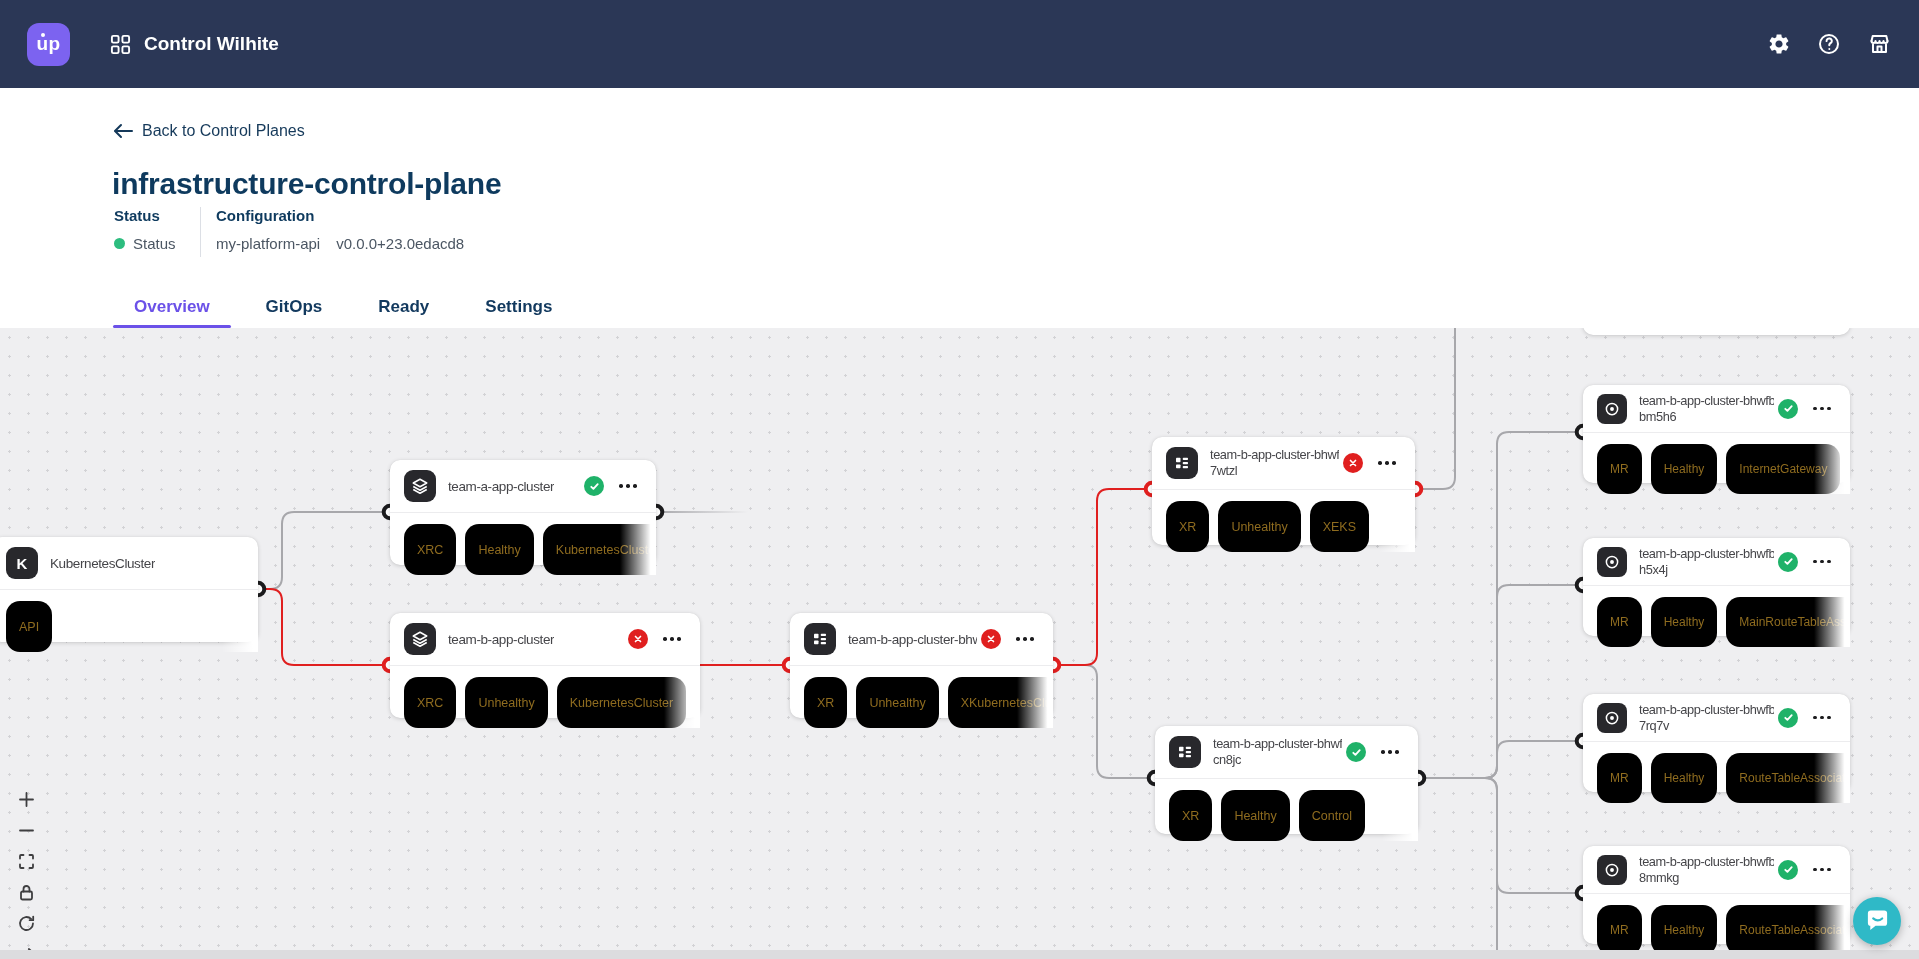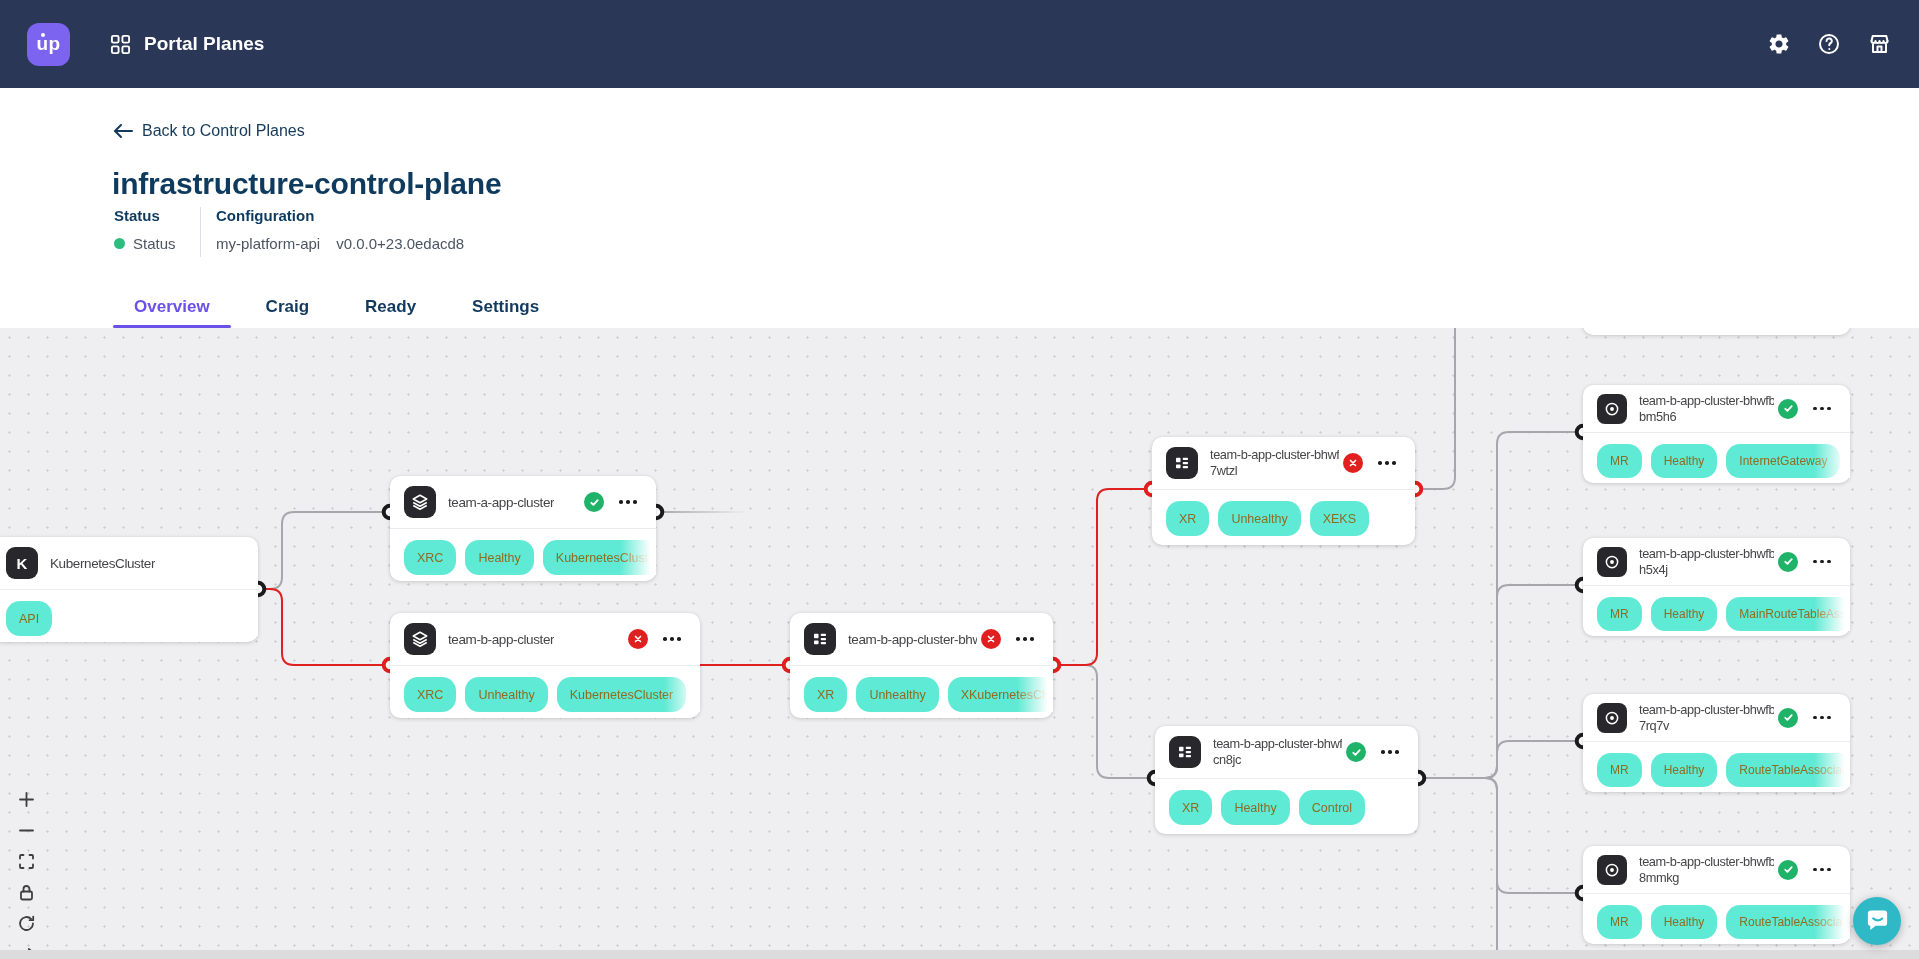--- a/index.html
+++ b/index.html
@@ -65,21 +65,21 @@
   .ntitle span{display:block;overflow:hidden;white-space:nowrap}
   .ndivline{position:absolute;left:0;right:0;height:1px;background:#ececee}
   .status{position:absolute;right:52px;width:20px;height:20px;border-radius:50%;
           display:flex;align-items:center;justify-content:center}
   .status.ok{background:#1fb269}.status.err{background:#e01f1f}
   .dots{position:absolute;right:17px;width:22px;display:flex;gap:3.5px;justify-content:center;cursor:pointer}
   .dots i{width:3.6px;height:3.6px;border-radius:50%;background:#1c1c1e}
   .pills{position:absolute;left:14px;right:0;display:flex;gap:9px;overflow:hidden;white-space:nowrap}
   .pills::after{content:"";position:absolute;right:0;top:0;bottom:0;width:36px;
           background:linear-gradient(90deg,rgba(255,255,255,0),#fff 85%)}
-  .pill{height:27px;padding:4px 13px;border-radius:14px;background:#5eead4;color:#8f6c1f;
+  .pill{height:27px;padding:12px 13px;border-radius:14px;background:#000000;color:#8f6c1f;
         font-size:12.5px;display:flex;align-items:center;flex:none}
   .small .pill{height:26px;font-size:12px}
 
   
   .controls{position:absolute;left:15px;top:460px;display:flex;flex-direction:column;gap:8px;z-index:6}
   .ctl{background:none;border:none;padding:2px;cursor:pointer;display:flex}
 
   
   .chat{position:absolute;right:18px;bottom:14px;width:48px;height:48px;border-radius:50%;
         background:#2fb9c7;box-shadow:0 2px 8px rgba(0,0,0,.28);display:flex;align-items:center;
@@ -94,21 +94,21 @@
     <span>up</span>
   </div>
   <span class="grid-ic">
     <svg width="21" height="21" viewBox="0 0 22 22" fill="none" stroke="#fff" stroke-width="2">
       <rect x="2" y="2" width="7" height="7" rx="1.5"></rect>
         <rect x="13" y="2" width="7" height="7" rx="1.5"></rect>
       <rect x="2" y="13" width="7" height="7" rx="1.5"></rect>
         <rect x="13" y="13" width="7" height="7" rx="1.5"></rect>
     </svg>
   </span>
-  <span class="nav-title">Portal Planes</span>
+  <span class="nav-title">Control Wilhite</span>
   <div class="hspace"></div>
   <span class="hicon">
     <svg width="24" height="24" viewBox="0 0 24 24" fill="#fff">
         <path d="M19.14 12.94c.04-.3.06-.61.06-.94s-.02-.64-.07-.94l2.03-1.58c.18-.14.23-.41.12-.61l-1.92-3.32c-.12-.22-.37-.29-.59-.22l-2.39.96c-.5-.38-1.03-.7-1.62-.94l-.36-2.54c-.04-.24-.24-.41-.48-.41h-3.84c-.24 0-.43.17-.47.41l-.36 2.54c-.59.24-1.13.57-1.62.94l-2.39-.96c-.22-.08-.47 0-.59.22L2.74 8.87c-.12.21-.08.47.12.61l2.03 1.58c-.05.3-.09.63-.09.94s.02.64.07.94l-2.03 1.58c-.18.14-.23.41-.12.61l1.92 3.32c.12.22.37.29.59.22l2.39-.96c.5.38 1.03.7 1.62.94l.36 2.54c.05.24.24.41.48.41h3.84c.24 0 .44-.17.47-.41l.36-2.54c.59-.24 1.13-.56 1.62-.94l2.39.96c.22.08.47 0 .59-.22l1.92-3.32c.12-.22.07-.47-.12-.61l-2.01-1.58zM12 15.6c-1.98 0-3.6-1.62-3.6-3.6s1.62-3.6 3.6-3.6 3.6 1.62 3.6 3.6-1.62 3.6-3.6 3.6z"></path>
       </svg>
   </span>
   <span class="hicon">
     <svg width="24" height="24" viewBox="0 0 24 24" fill="none" stroke="#fff" stroke-width="2">
       <circle cx="12" cy="12" r="9"></circle>
       <path d="M9.6 9.1a2.6 2.6 0 115 .9c-.6 1-1.8 1.3-2.2 2.3-.12.3-.12.5-.12.9" stroke-linecap="round"></path>
@@ -151,21 +151,21 @@
     <span>my-platform-api</span>
     <span>v0.0.0+23.0edacd8</span>
   </div>
 </div>
 
 <div class="tabs">
     <div class="tab active">
       <span>Overview</span>
     </div>
     <div class="tab">
-      <span>Craig</span>
+      <span>GitOps</span>
     </div>
     <div class="tab">
       <span>Ready</span>
     </div>
     <div class="tab">
       <span>Settings</span>
     </div>
   </div>
 
 <div class="canvas" id="canvas">
@@ -246,21 +246,21 @@
         <span class="ntile">
           <span style="color:#fff;font-weight:bold;font-size:15px">K</span>
         </span>
         <div class="ntitle">KubernetesCluster</div>
       </div>
       <div class="ndivline" style="top: 52px;"></div>
       <div class="pills" style="top: 64px;">
         <span class="pill">API</span>
       </div>
     </div>
-    <div class="node" style="left: 390px; top: 148px; width: 266px; height: 105px;">
+    <div class="node" style="left: 390px; top: 132px; width: 266px; height: 105px;">
       <div class="nhead" style="height: 52px;">
         <span class="ntile">
           <svg width="18" height="18" viewBox="0 0 24 24" fill="none" stroke="#fff" stroke-width="2" stroke-linejoin="round">
             <path d="M12 3l9 5-9 5-9-5z"></path>
             <path d="M3 12.7l9 5 9-5"></path>
             <path d="M3 16.7l9 5 9-5"></path>
           </svg>
         </span>
         <div class="ntitle">team-a-app-cluster</div>
       </div>

